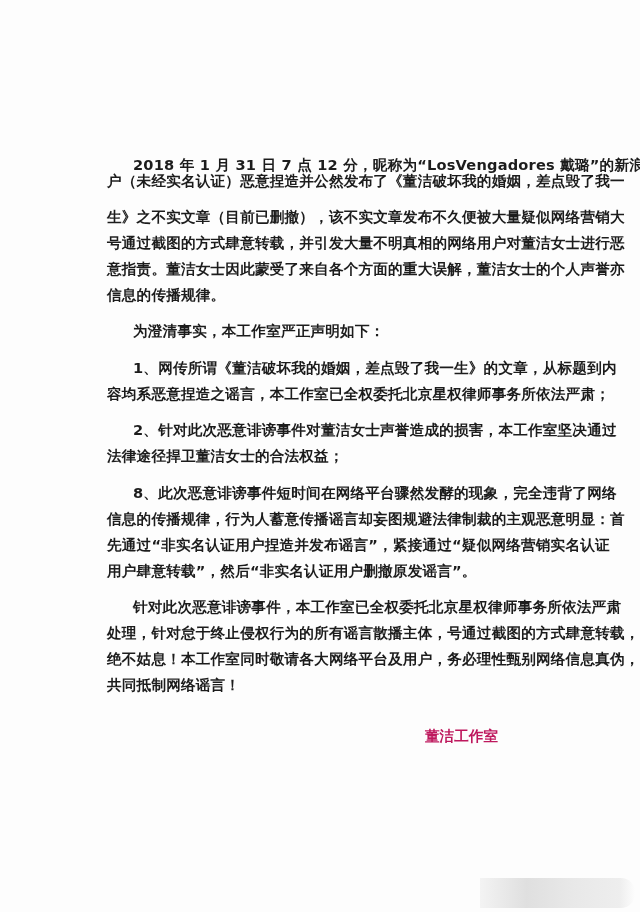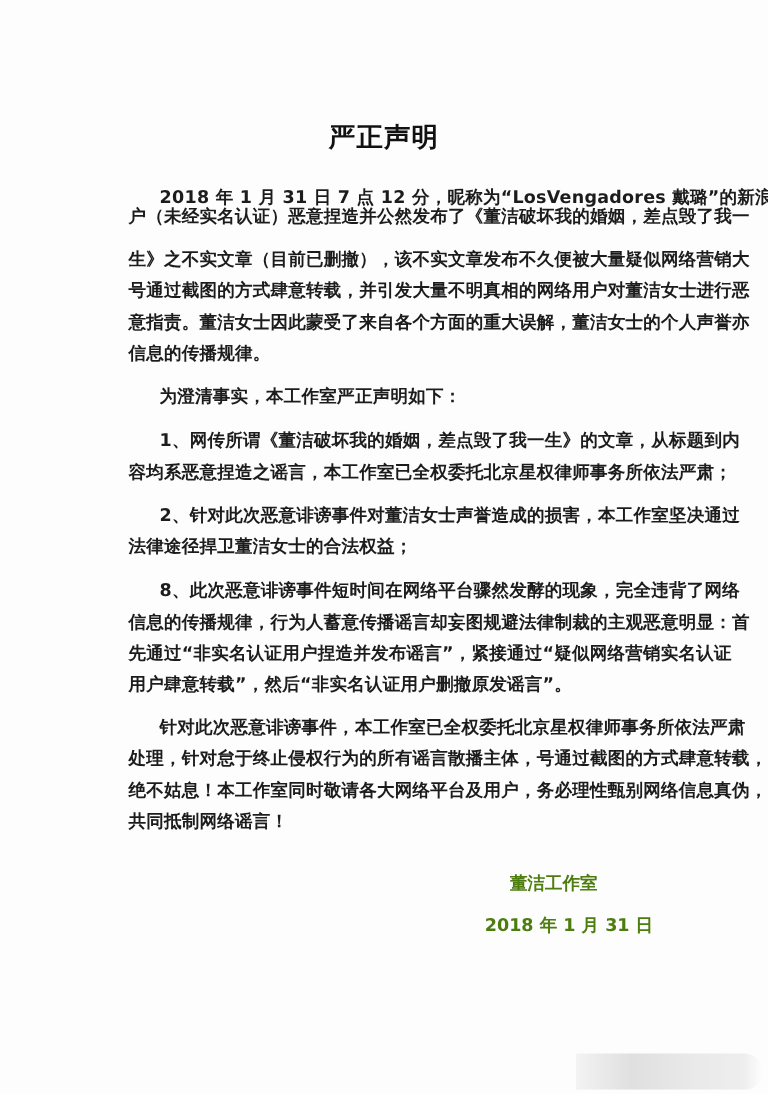--- a/index.html
+++ b/index.html
@@ -10,32 +10,31 @@
     .page { position: absolute; left: 0; top: 0; width: 640px; height: 912px; background: #fdfdfd; }
     .title {
       position: absolute; left: 0; width: 640px; top: 100px; text-align: center;
       font-size: 22px; font-weight: bold; letter-spacing: 1px; color: #111;
     }
     .line {
       position: absolute; left: 107px; width: 450px; font-size: 14.6px; font-weight: bold;
       white-space: nowrap; color: #1c1c1c; letter-spacing: 0.2px; line-height: 20px;
     }
     .indent { left: 133px; }
-    .sig { position: absolute; font-size: 14.6px; font-weight: bold; color: #4d7c0f; white-space: nowrap; text-align: right; }
+    .sig { position: absolute; font-size: 14.6px; font-weight: bold; color: #be185d; white-space: nowrap; text-align: right; }
     .smudge {
       position: absolute; left: 480px; top: 878px; width: 155px; height: 30px;
       background: linear-gradient(90deg, #f2f2f2 0%, #dcdcdc 30%, #e6e6e6 60%, #ececec 90%, #fdfdfd 100%);
       border-radius: 0 14px 14px 0; opacity: 0.9;
     }
   </style>
 </head>
 <body>
 
 <div class="page">
-  <div class="title">严正声明</div>
 
   <div>
     <div class="line indent" style="top:155px">2018 年 1 月 31 日 7 点 12 分，昵称为“LosVengadores 戴璐”的新浪微博用</div>
     <div class="line" style="top:171px">户（未经实名认证）恶意捏造并公然发布了《董洁破坏我的婚姻，差点毁了我一</div>
     <div class="line" style="top:207px">生》之不实文章（目前已删撤），该不实文章发布不久便被大量疑似网络营销大</div>
     <div class="line" style="top:233px">号通过截图的方式肆意转载，并引发大量不明真相的网络用户对董洁女士进行恶</div>
     <div class="line" style="top:259px">意指责。董洁女士因此蒙受了来自各个方面的重大误解，董洁女士的个人声誉亦</div>
     <div class="line" style="top:285px">信息的传播规律。</div>
   </div>
 
@@ -61,16 +60,15 @@
   </div>
 
   <div>
     <div class="line indent" style="top:597px">针对此次恶意诽谤事件，本工作室已全权委托北京星权律师事务所依法严肃</div>
     <div class="line" style="top:623px">处理，针对怠于终止侵权行为的所有谣言散播主体，号通过截图的方式肆意转载，</div>
     <div class="line" style="top:649px">绝不姑息！本工作室同时敬请各大网络平台及用户，务必理性甄别网络信息真伪，</div>
     <div class="line" style="top:675px">共同抵制网络谣言！</div>
   </div>
 
   <div class="sig" style="left:425px; top:727px">董洁工作室</div>
-  <div class="sig" style="left:404px; top:762px">2018 年 1 月 31 日</div>
 
   <div class="smudge"></div>
 </div>
 
 </body></html>

